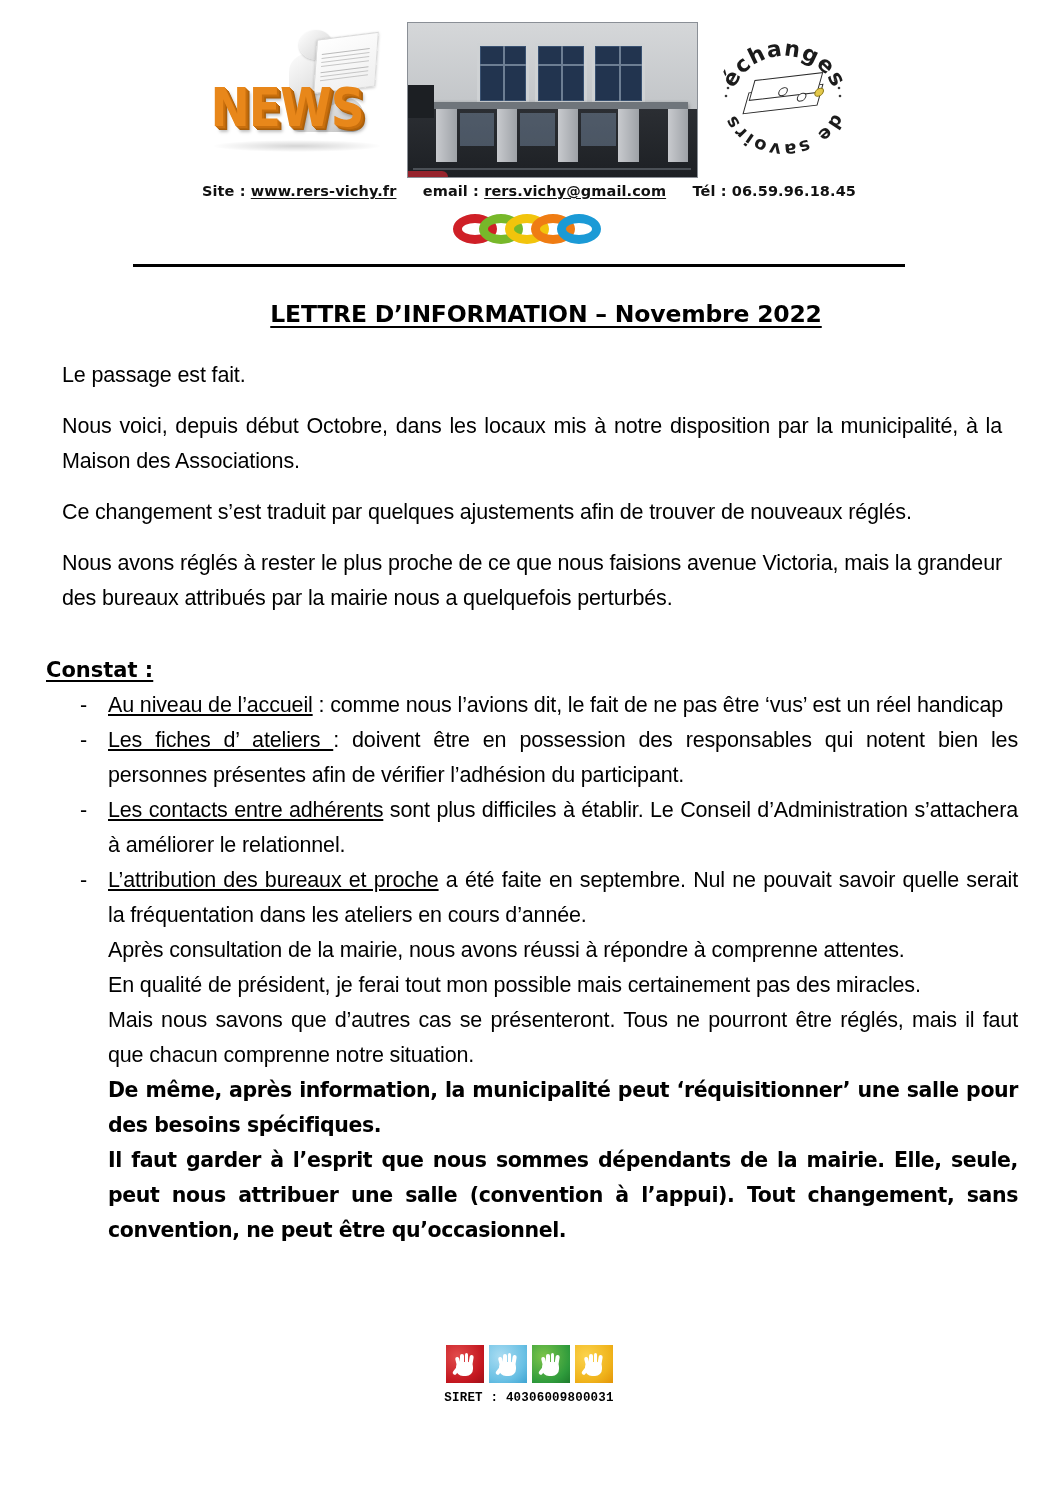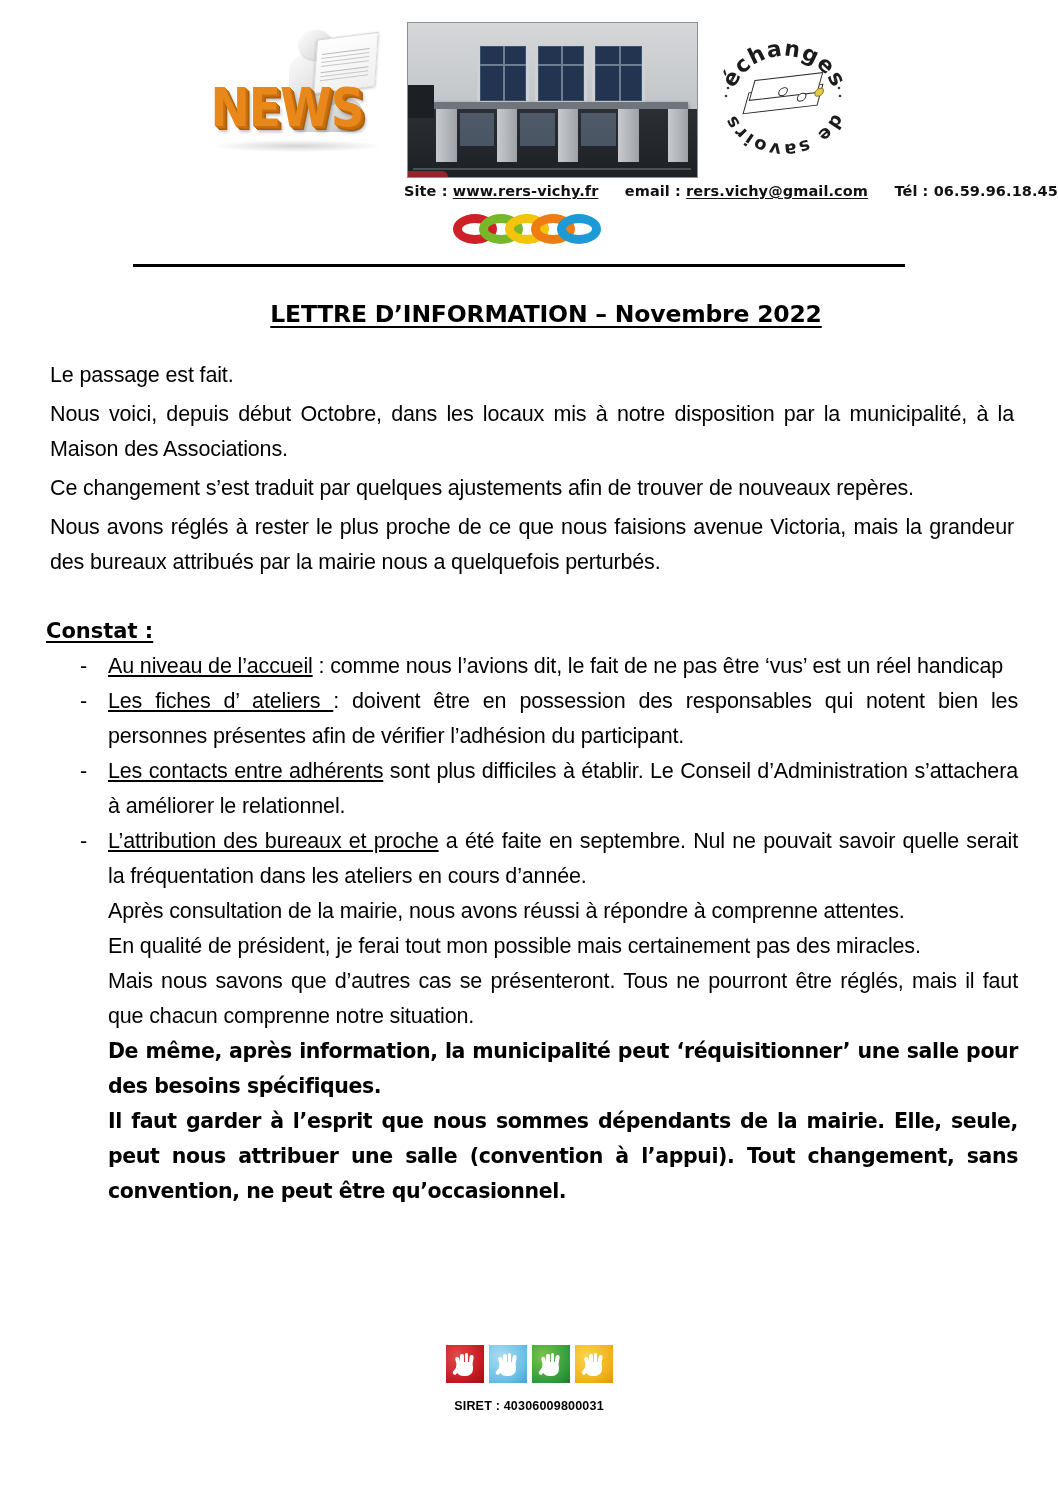--- a/index.html
+++ b/index.html
@@ -226,21 +226,21 @@
   .rl-dot-a { left: 26px; top: 10px; }
   .rl-dot-b { left: 46px; top: 18px; }
   .rl-dot-c { left: 62px; top: 15px; background: #e4c84a; border-color:#8d7a16; }
 
   
   .contact-line {
     position: absolute;
     top: 183px;
     left: 0;
     width: 1058px;
-    text-align: right;
+    text-align: center;
     font-family: "DejaVu Sans", sans-serif;
     font-size: 14.5px;
     font-weight: bold;
     color: #111;
     letter-spacing: 0.1px;
   }
   .contact-line .u { text-decoration: underline; }
   .contact-gap { display: inline-block; width: 16px; }
 
   
@@ -292,31 +292,31 @@
     font-weight: bold;
     font-size: 23.5px;
     letter-spacing: -0.2px;
     text-decoration: underline;
     text-underline-offset: 4px;
     margin: 0 0 30px 0;
     padding-left: 28px;
   }
 
   p.body {
-    margin: 4px;
+    margin: 16px;
     font-size: 21.5px;
     line-height: 35px;
     text-align: justify;
     text-justify: inter-word;
     letter-spacing: -0.15px;
   }
   p.body.nojust { text-align: left; }
 
   .section-head {
-    margin: 35px 0 4px 0;
+    margin: 26px 0 4px 0;
     font-family: "DejaVu Sans", sans-serif;
     font-weight: bold;
     font-size: 21px;
     text-decoration: underline;
     text-underline-offset: 3px;
     display: inline-block;
   }
 
   ul.constat-list {
     list-style: none;
@@ -408,22 +408,22 @@
   .hand .f4 { left: 14.2px; top: 2px;  height: 12px; transform: rotate(9deg); }
   .hand .thumb {
     position: absolute;
     left: -1px; top: 14px;
     width: 3.6px; height: 8px;
     background: #ffffff;
     border-radius: 2px;
     transform: rotate(38deg);
   }
   .siret {
-    margin-top: 16px;
-    font-family: Liberation Sans, sans-serif;
+    margin-top: 8px;
+    font-family: Liberation Mono, monospace;
     font-weight: bold;
     font-size: 12.5px;
     letter-spacing: 0.2px;
     color: #000;
   }
 </style>
 </head>
 <body>
 
 <div class="page">
@@ -520,21 +520,21 @@
 
     <div class="header-rule"></div>
   </div>
 
   <div class="content">
 
     <div class="doc-title">LETTRE D’INFORMATION – Novembre  2022</div>
 
     <p class="body nojust">Le passage est fait.</p>
     <p class="body">Nous voici, depuis début Octobre, dans les locaux mis à notre disposition par la municipalité, à la Maison des Associations.</p>
-    <p class="body">Ce changement s’est traduit par quelques ajustements afin de trouver de nouveaux repères.</p>
+    <p class="body">Ce changement s’est traduit par quelques ajustements afin de trouver de nouveaux réglés.</p>
     <p class="body">Nous avons réglés à rester le plus proche de ce que nous faisions avenue Victoria, mais la grandeur des bureaux attribués par la mairie nous a quelquefois perturbés.</p>
 
     <div class="section-head">Constat :</div>
 
     <ul class="constat-list">
       <li>
         <span class="dash">-</span><span class="u">Au niveau de l’accueil</span><span> : comme nous l’avions dit, le fait de ne pas être ‘vus’ est un réel handicap</span>
       </li>
       <li>
         <span class="dash">-</span><span class="u">Les fiches d’ ateliers </span><span> : doivent être en possession des responsables qui notent bien les personnes présentes afin de vérifier l’adhésion du participant.</span>

